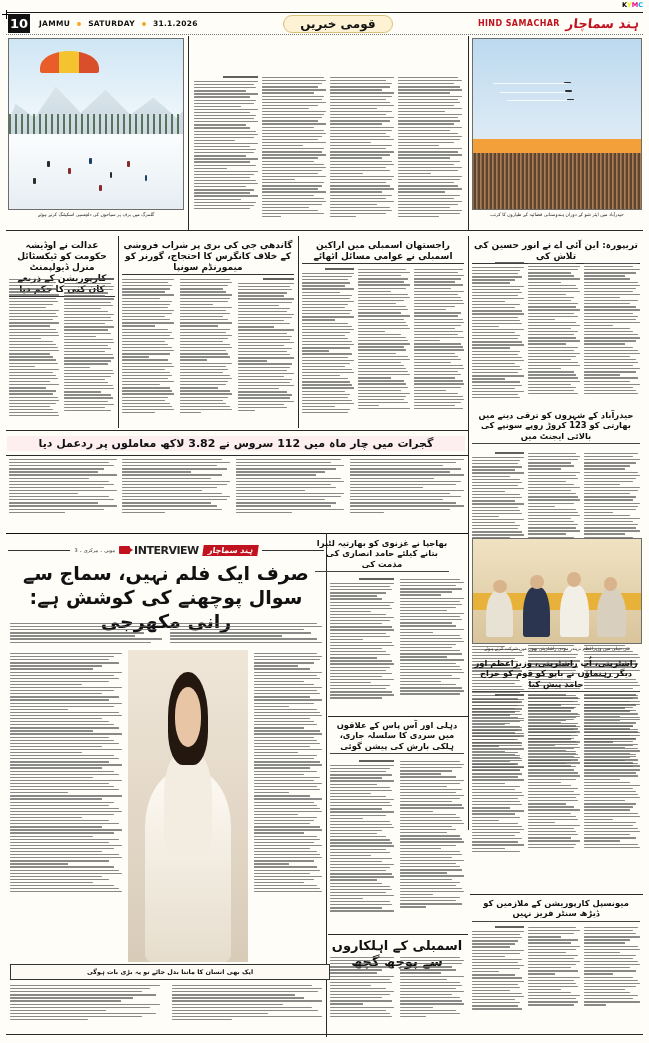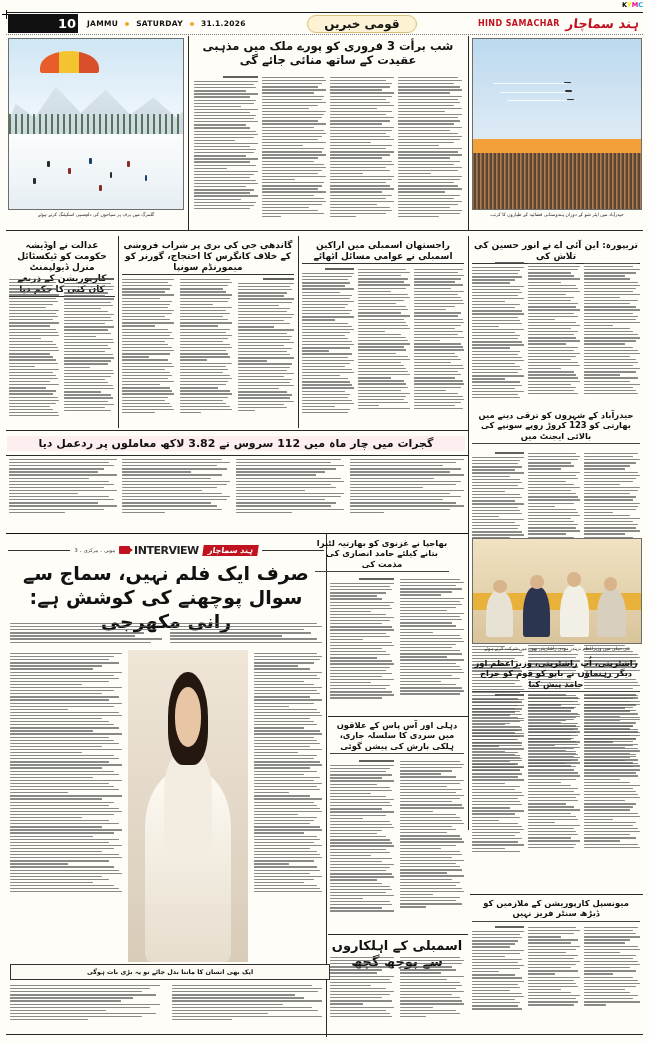--- a/index.html
+++ b/index.html
@@ -36,21 +36,20 @@
     background:#fdf3d4;border:0.8px solid #d8c179;border-radius:9px;
     padding:1px 16px;font-size:12px;font-weight:bold;color:#111;line-height:14px;
   }
   #mast-right{display:flex;align-items:center;gap:7px;padding-left:2px;}
   #mast-right .m-txt{font-size:7.5px;font-weight:bold;color:#111;letter-spacing:0.3px;}
   .dot-sep{width:4px;height:4px;border-radius:50%;background:#f5a623;display:inline-block;}
   #page-number{
     background:#111;color:#fff;font-size:13px;font-weight:bold;
     width:22px;height:19px;display:flex;align-items:center;justify-content:center;
     margin-right:2px;
-    padding-left:48px;
   }
   .vrule{position:absolute;width:0;border-left:0.7px solid #2a2a2a;}
   .hrule{position:absolute;height:0;border-top:0.7px solid #2a2a2a;}
   .hrule-thick{position:absolute;height:0;border-top:1.4px solid #111;}
 
   
   .hl{
     direction:rtl;text-align:center;font-weight:bold;color:#111;
     line-height:1.22;letter-spacing:0px;
   }
@@ -177,21 +176,20 @@
     <div class="sk sk2" style="left:34%;top:76%"></div>
     <div class="sk sk3" style="left:46%;top:70%"></div>
     <div class="sk" style="left:58%;top:78%"></div>
     <div class="sk sk2" style="left:68%;top:72%"></div>
     <div class="sk sk3" style="left:78%;top:80%"></div>
     <div class="sk" style="left:14%;top:82%"></div>
     <div class="sk sk2" style="left:52%;top:86%"></div>
   </div>
   <div class="cap urdu" style="left:8px;top:212px;width:176px;">گلمرگ میں برف پر سیاحوں کی دلچسپی اسکیئنگ کرتے ہوئے</div>
 
-  <div class="hl hl-main urdu" style="position:absolute;left:192px;top:39px;width:272px;">شب برأت 3 فروری کو پورے ملک میں مذہبی عقیدت کے ساتھ منائی جائے گی</div>
 
   <div class="col" style="left:398px;top:76px;width:64px;height:150px;">
     <div class="lines rtl">
       <div class="ln w93"></div>
         <div class="ln w100"></div>
         <div class="ln w88"></div>
         <div class="ln w97"></div>
       <div class="ln w100"></div>
         <div class="ln w82"></div>
         <div class="ln w100"></div>

